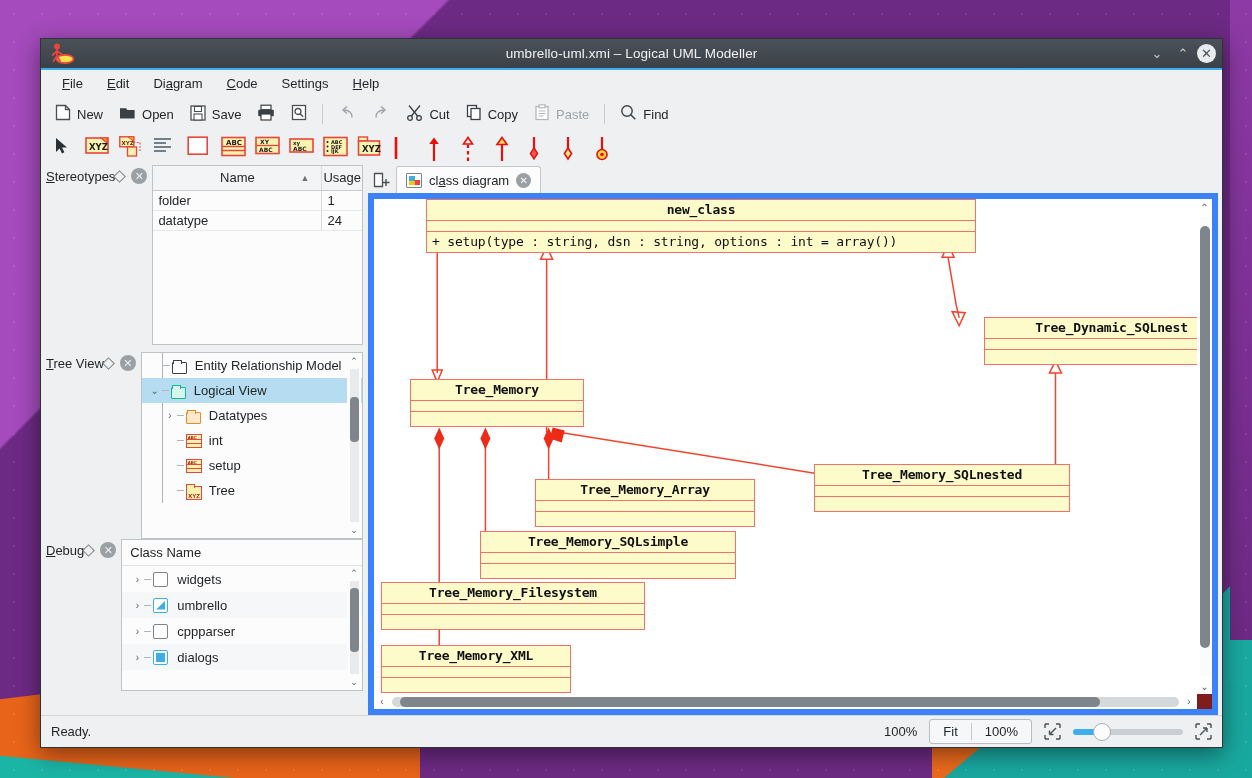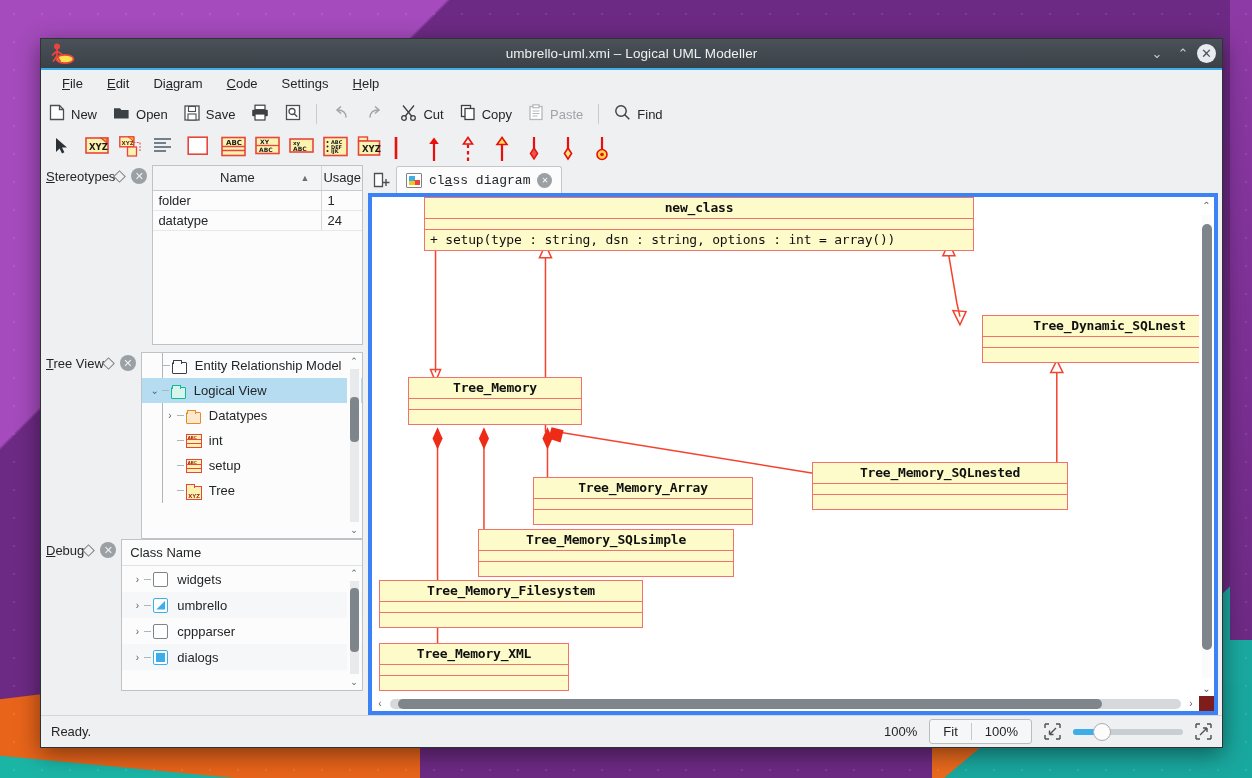--- a/index.html
+++ b/index.html
@@ -106,21 +106,21 @@
     background: #eff0f1; flex: 0 0 auto;
   }
   .menu-item {
     padding: 3px 11px; font-size: 13px; color: #232629;
   }
   .menu-item u { text-decoration: underline; }
 
   
   #toolbar1 {
     height: 34px; display: flex; align-items: center;
-    background: #eff0f1; flex: 0 0 auto;
+    padding-left: 6px; background: #eff0f1; flex: 0 0 auto;
   }
   .tb-btn {
     display: flex; align-items: center; gap: 6px;
     padding: 3px 8px; font-size: 13px; color: #232629;
   }
   .tb-btn.disabled { color: #9ea4a9; }
   .tb-sep { width: 1px; height: 20px; background: #c8ccd0; margin: 0 7px; }
 
   
   #toolbar2 {
@@ -269,21 +269,21 @@
   .vsb {
     position: absolute; right: 1px; top: 1px; bottom: 1px; width: 14px;
     background: #fcfcfc; display: flex; flex-direction: column; align-items: center;
   }
   .vsb .arr { font-size: 9px; color: #5a6065; height: 14px; display:flex; align-items:center; }
   .vsb .track { flex: 1 1 auto; width: 9px; background: #e8eaec; position: relative; margin: 1px 0; }
   .vsb .thumb { position: absolute; left:0; width: 9px; background: #7f868b; border-radius: 4px; }
 
   
   #rightcol { flex: 1 1 auto; display: flex; flex-direction: column; min-width: 0; padding: 2px 4px 0 2px; }
-  #tabbar { height: 28px; display: flex; align-items: flex-end; gap: 0; flex: 0 0 auto; font-family: Liberation Mono, monospace; }
+  #tabbar { height: 28px; display: flex; align-items: flex-end; gap: 0; flex: 0 0 auto; }
   .newtab-btn {
     width: 28px; height: 26px; display: flex; align-items: center; justify-content: center;
     color: #4a5054;
   }
   .tab {
     height: 27px; display: flex; align-items: center; gap: 7px;
     padding: 0 9px 0 9px; background: #fcfcfc;
     border: 1px solid #c4c8cc; border-bottom: none;
     border-radius: 3px 3px 0 0; font-size: 13px; color: #232629;
   }
@@ -296,21 +296,21 @@
   .tab-ico {
     width: 16px; height: 15px; background: #fff; border: 1px solid #7d8387;
     position: relative; border-radius: 1px;
   }
   .tab-ico .b1 { position: absolute; left: 2px; top: 2px; width: 6px; height: 5px; background: #3daee9; }
   .tab-ico .b2 { position: absolute; right: 1.5px; top: 6px; width: 6px; height: 5px; background: #e8453c; }
   .tab-ico .b3 { position: absolute; left: 2px; bottom: 1.5px; width: 6px; height: 4px; background: #f5c518; }
 
   #canvasWrap {
     flex: 1 1 auto; min-height: 0; position: relative;
-    border: 4px solid #3b82f6; background: #7f1d1d;
+    border: 6px solid #3b82f6; background: #7f1d1d;
   }
   #canvas {
     position: absolute; left: 0; top: 0; right: 15px; bottom: 15px;
     overflow: hidden; background: #ffffff;
   }
   
   .uml {
     position: absolute;
     background: #fdfbc9; border: 1.6px solid #f4706a;
     font-family: "DejaVu Sans Mono", monospace;

